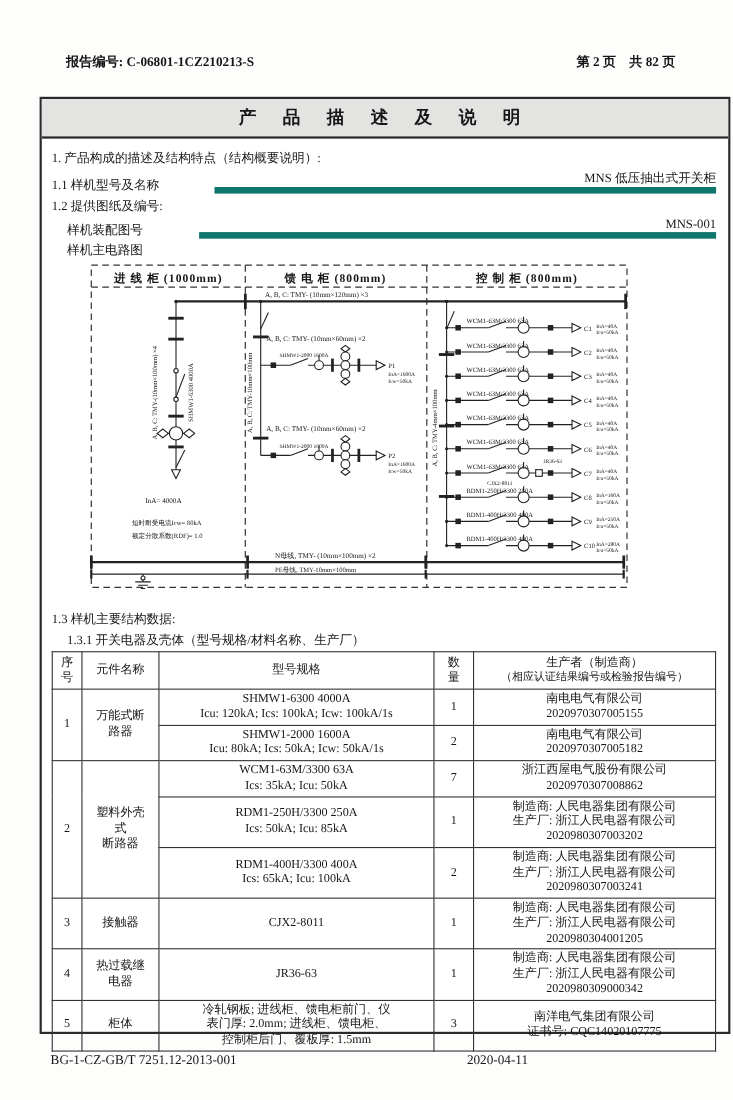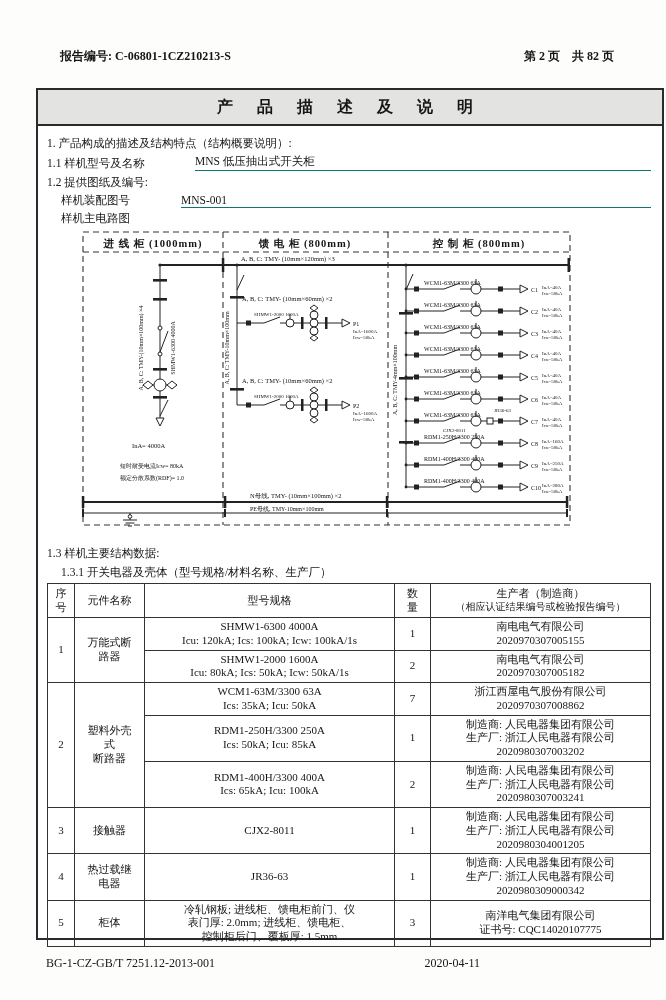--- a/index.html
+++ b/index.html
@@ -8,21 +8,21 @@
   .doc-header { position: absolute; top: 48px; left: 0; width: 666px; display: flex; justify-content: space-between; padding: 0 52px 0 60px; font-size: 12px; font-weight: bold; gap: 17px; }
   .doc-footer { position: absolute; top: 956px; left: 0; width: 532px; display: flex; justify-content: space-between; padding: 0 52px 0 46px; font-size: 12px; }
   .frame { position: absolute; left: 36px; top: 88px; width: 628px; height: 852px; border: 2px solid #2a2a2a; background: #fff; }
   .title-bar { height: 36px; background: #e3e3e2; border-bottom: 2px solid #2a2a2a; display: flex; align-items: center; justify-content: center; font-size: 16px; font-weight: bold; letter-spacing: 10px; }
   .content { padding: 6px 11px 0 9px; font-size: 11.5px; }
   .content p { margin: 4px 0 2px 0; }
   .indent { padding-left: 14px; }
   .field-row { display: flex; align-items: flex-end; margin: 3px 0; }
   .field-row .lbl { flex: 0 0 148px; }
   .field-row.sub .lbl { flex: 0 0 134px; padding-left: 14px; }
-  .field-row .val { flex: 1; text-align: left; border-bottom: 1px solid #0f766e; padding-bottom: 1px; font-family: Liberation Serif, serif; }
+  .field-row .val { flex: 1; text-align: right; border-bottom: 6px solid #0f766e; padding-bottom: 1px; font-family: Liberation Serif, serif; }
   svg.diagram { display: block; margin: 4px 0 2px 0; }
   svg text { font-family: "Liberation Serif", serif; fill: #151515; }
   .t7 { font-size: 6.5px; } .t6 { font-size: 6px; } .t5 { font-size: 5px; }
   .tc { font-size: 10.5px; font-weight: bold; letter-spacing: 1px; text-anchor: middle; }
   .w  { stroke: #222; stroke-width: 1; fill: none; }
   .w2 { stroke: #222; stroke-width: 2.2; fill: none; }
   .w12{ stroke: #222; stroke-width: 1.2; fill: none; }
   .sym{ stroke: #222; stroke-width: 1; fill: #fff; }
   .blk{ fill: #222; stroke: none; }
   .dash { stroke: #333; stroke-width: 1.1; fill: none; stroke-dasharray: 6 4; }

